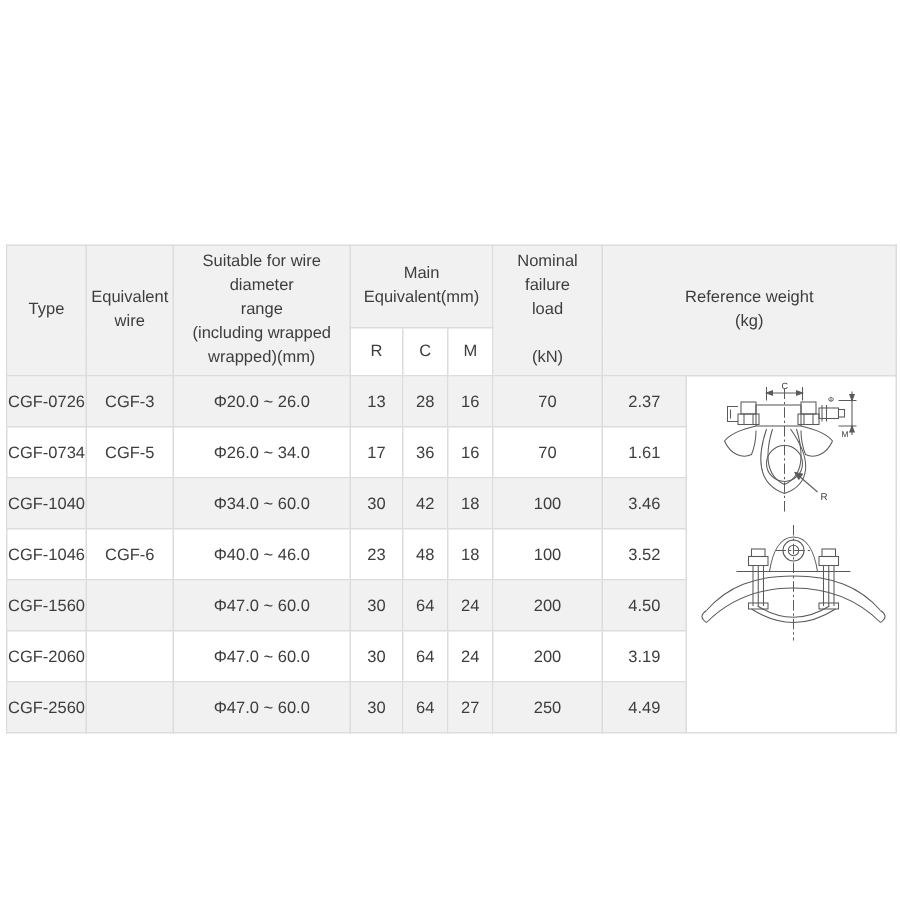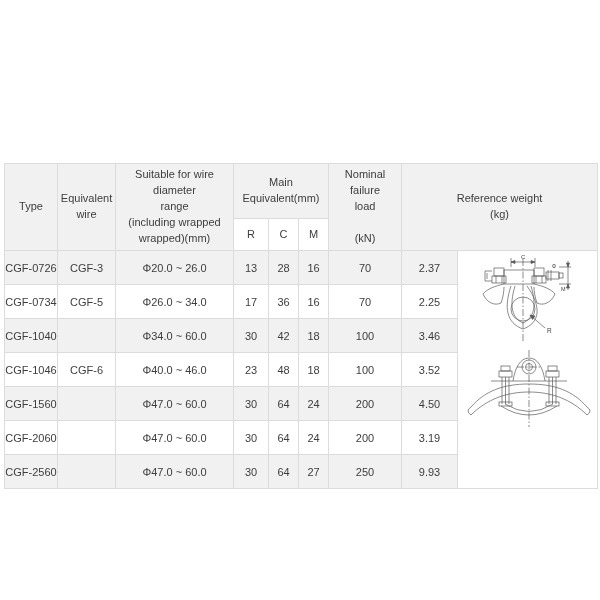--- a/index.html
+++ b/index.html
@@ -174,21 +174,21 @@
         </td>
       </tr>
       <tr>
         <td>CGF-0734</td>
         <td>CGF-5</td>
         <td>Φ26.0 ~ 34.0</td>
         <td>17</td>
         <td>36</td>
         <td>16</td>
         <td>70</td>
-        <td>2.25</td>
+        <td>1.61</td>
       </tr>
       <tr>
         <td>CGF-1040</td>
         <td></td>
         <td>Φ34.0 ~ 60.0</td>
         <td>30</td>
         <td>42</td>
         <td>18</td>
         <td>100</td>
         <td>3.46</td>
@@ -224,17 +224,17 @@
         <td>3.19</td>
       </tr>
       <tr>
         <td>CGF-2560</td>
         <td></td>
         <td>Φ47.0 ~ 60.0</td>
         <td>30</td>
         <td>64</td>
         <td>27</td>
         <td>250</td>
-        <td>9.93</td>
+        <td>4.49</td>
       </tr>
     </tbody>
   </table>
 </div>
 
 </body></html>

